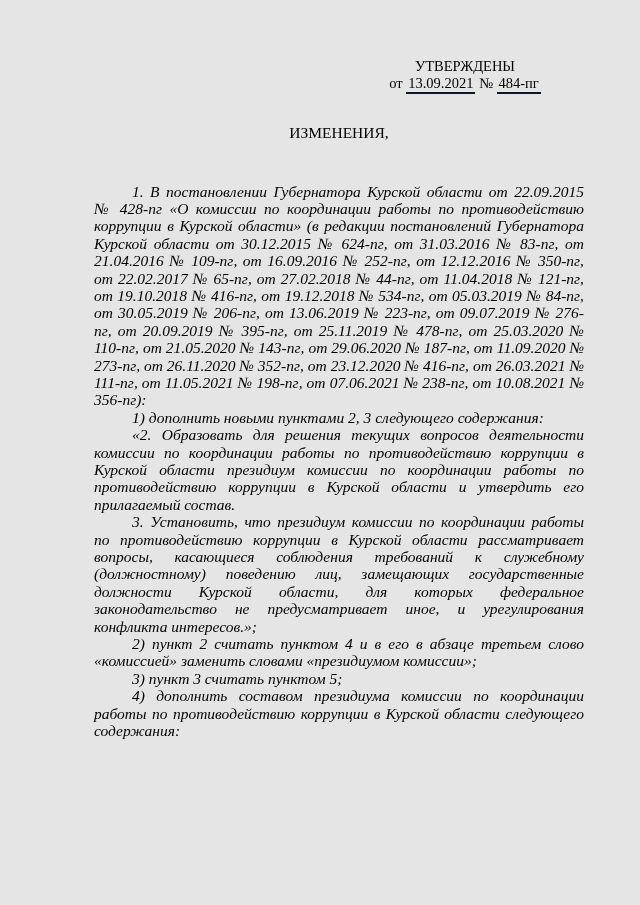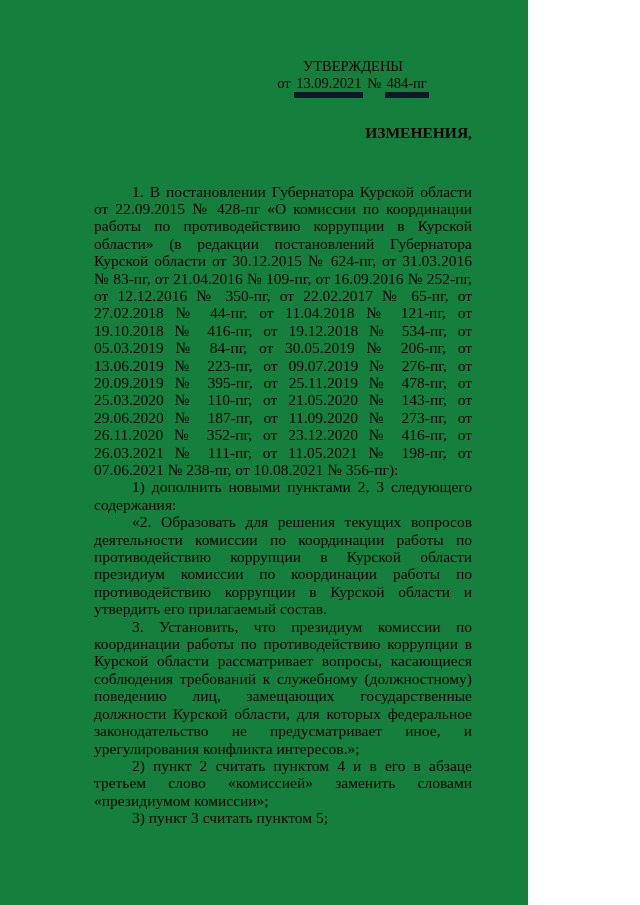--- a/index.html
+++ b/index.html
@@ -6,57 +6,58 @@
   html, body { background: #ffffff; }
   body {
     width: 640px;
     height: 905px;
     overflow: hidden;
     font-family: "Liberation Serif", "DejaVu Serif", serif;
     color: #000000;
   }
   .page {
     position: relative;
-    width: 528px;
+    width: 640px;
     height: 905px;
-    background: #15803d;
+    background: #e5e5e5;
     padding: 58px 56px 30px 94px;
   }
   .approval {
     width: 222px;
     margin-left: auto;
     margin-right: 8px;
     text-align: center;
     font-size: 14.5px;
     line-height: 17px;
     white-space: nowrap;
   }
   .approval .u {
-    border-bottom: 6px solid #0f172a;
+    border-bottom: 2px solid #0f172a;
     padding: 0 2px 1px 2px;
   }
   .doc-title {
     margin-top: 32px;
-    text-align: right;
-    font-weight: bold;
+    text-align: center;
+    font-weight: normal;
     font-size: 15.5px;
     line-height: 18.5px;
   }
   .doc-title .subheading {
     margin-top: 1px;
   }
   .body-text {
     margin-top: 40px;
     font-size: 15.5px;
     line-height: 17.4px;
     text-align: justify;
   }
   .body-text p {
     text-indent: 38px;
     margin: 0;
+    font-style: italic;
   }
 </style>
 </head>
 <body>
 
 <div class="page">
 
   <div class="approval">
     <div>УТВЕРЖДЕНЫ</div>
     <div><span>от </span><span class="u">13.09.2021</span><span> № </span><span class="u">484-пг</span></div>
@@ -66,15 +67,16 @@
     <div class="heading">ИЗМЕНЕНИЯ,</div>
   </div>
 
   <div class="body-text">
     <p>1. В постановлении Губернатора Курской области от 22.09.2015 № 428-пг «О комиссии по координации работы по противодействию коррупции в Курской области» (в редакции постановлений Губернатора Курской области от 30.12.2015 № 624-пг, от 31.03.2016 № 83-пг, от 21.04.2016 № 109-пг, от 16.09.2016 № 252-пг, от 12.12.2016 № 350-пг, от 22.02.2017 № 65-пг, от 27.02.2018 № 44-пг, от 11.04.2018 № 121-пг, от 19.10.2018 № 416-пг, от 19.12.2018 № 534-пг, от 05.03.2019 № 84-пг, от 30.05.2019 № 206-пг, от 13.06.2019 № 223-пг, от 09.07.2019 № 276-пг, от 20.09.2019 № 395-пг, от 25.11.2019 № 478-пг, от 25.03.2020 № 110-пг, от 21.05.2020 № 143-пг, от 29.06.2020 № 187-пг, от 11.09.2020 № 273-пг, от 26.11.2020 № 352-пг, от 23.12.2020 № 416-пг, от 26.03.2021 № 111-пг, от 11.05.2021 № 198-пг, от 07.06.2021 № 238-пг, от 10.08.2021 № 356-пг):</p>
     <p>1) дополнить новыми пунктами 2, 3 следующего содержания:</p>
     <p>«2. Образовать для решения текущих вопросов деятельности комиссии по координации работы по противодействию коррупции в Курской области президиум комиссии по координации работы по противодействию коррупции в Курской области и утвердить его прилагаемый состав.</p>
     <p>3. Установить, что президиум комиссии по координации работы по противодействию коррупции в Курской области рассматривает вопросы, касающиеся соблюдения требований к служебному (должностному) поведению лиц, замещающих государственные должности Курской области, для которых федеральное законодательство не предусматривает иное, и урегулирования конфликта интересов.»;</p>
     <p>2) пункт 2 считать пунктом 4 и в его в абзаце третьем слово «комиссией» заменить словами «президиумом комиссии»;</p>
     <p>3) пункт 3 считать пунктом 5;</p>
+    <p>4) дополнить составом президиума комиссии по координации работы по противодействию коррупции в Курской области следующего содержания:</p>
   </div>
 
 </div>
 
 </body></html>

